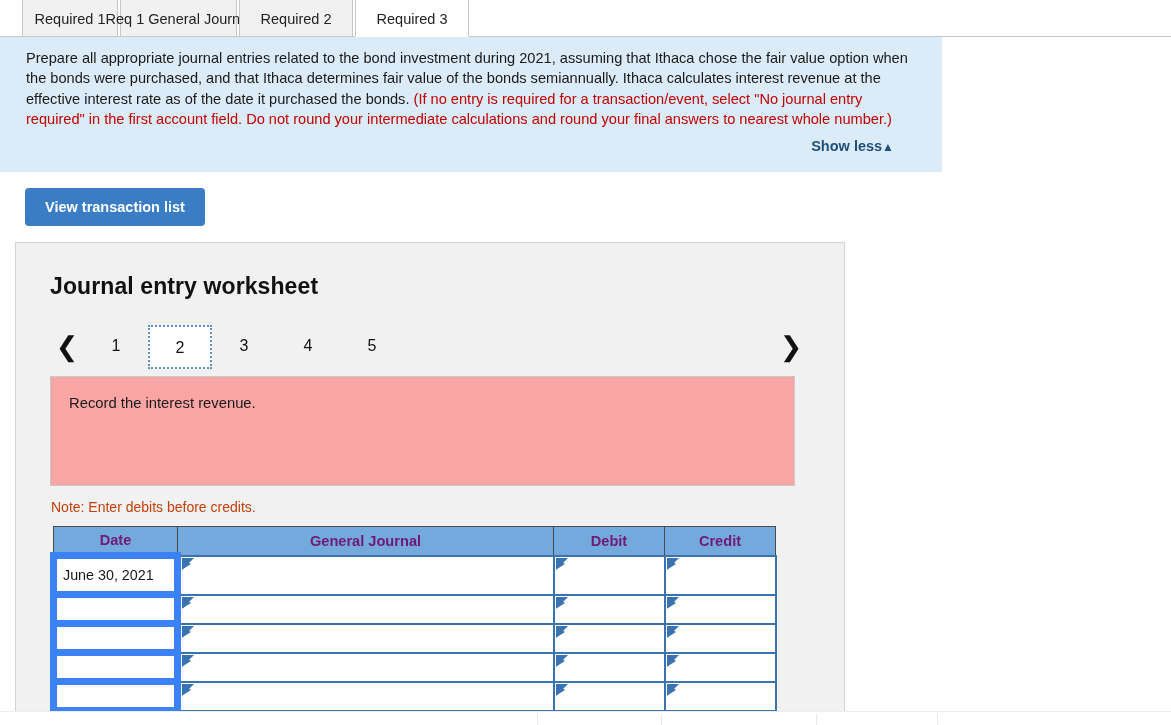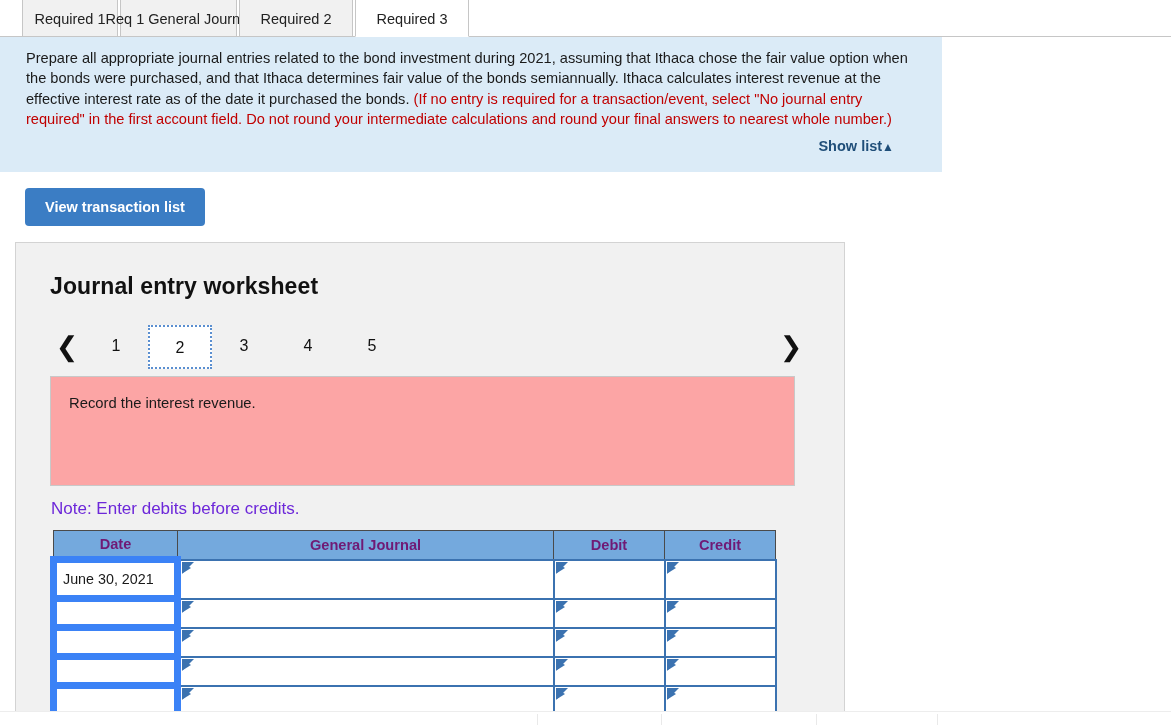--- a/index.html
+++ b/index.html
@@ -145,22 +145,22 @@
   .desc-box {
     background: #fca5a5;
     border: 1px solid #c8c8c8;
     height: 110px;
     width: 745px;
     padding: 18px 0 0 18px;
     font-size: 14.8px;
     color: #1a1a1a;
   }
   .note {
-    color: #6d28d9;
-    font-size: 17px;
+    color: #c2410c;
+    font-size: 14px;
     margin: 13px 0 11px 1px;
   }
 
   
   .jtable {
     border-collapse: collapse;
     width: 722px;
     table-layout: fixed;
   }
   .jtable th {
@@ -244,21 +244,21 @@
     <span>Required 3</span>
   </div>
 </div>
 
 <div class="instruction-panel">
   <div class="instruction-text">
     <span>Prepare all appropriate journal entries related to the bond investment during 2021, assuming that Ithaca chose the fair value option when the bonds were purchased, and that Ithaca determines fair value of the bonds semiannually. Ithaca calculates interest revenue at the effective interest rate as of the date it purchased the bonds.</span>
     <span class="red">(If no entry is required for a transaction/event, select "No journal entry required" in the first account field. Do not round your intermediate calculations and round your final answers to nearest whole number.)</span>
   </div>
   <div class="show-less-row">
-    <span class="show-less"><span>Show list</span><span class="tri">▲</span></span>
+    <span class="show-less"><span>Show less</span><span class="tri">▲</span></span>
   </div>
 </div>
 
 <div class="btn-row">
   <button class="btn-view">View transaction list</button>
 </div>
 
 <div class="worksheet">
 
   <div class="ws-title">Journal entry worksheet</div>

